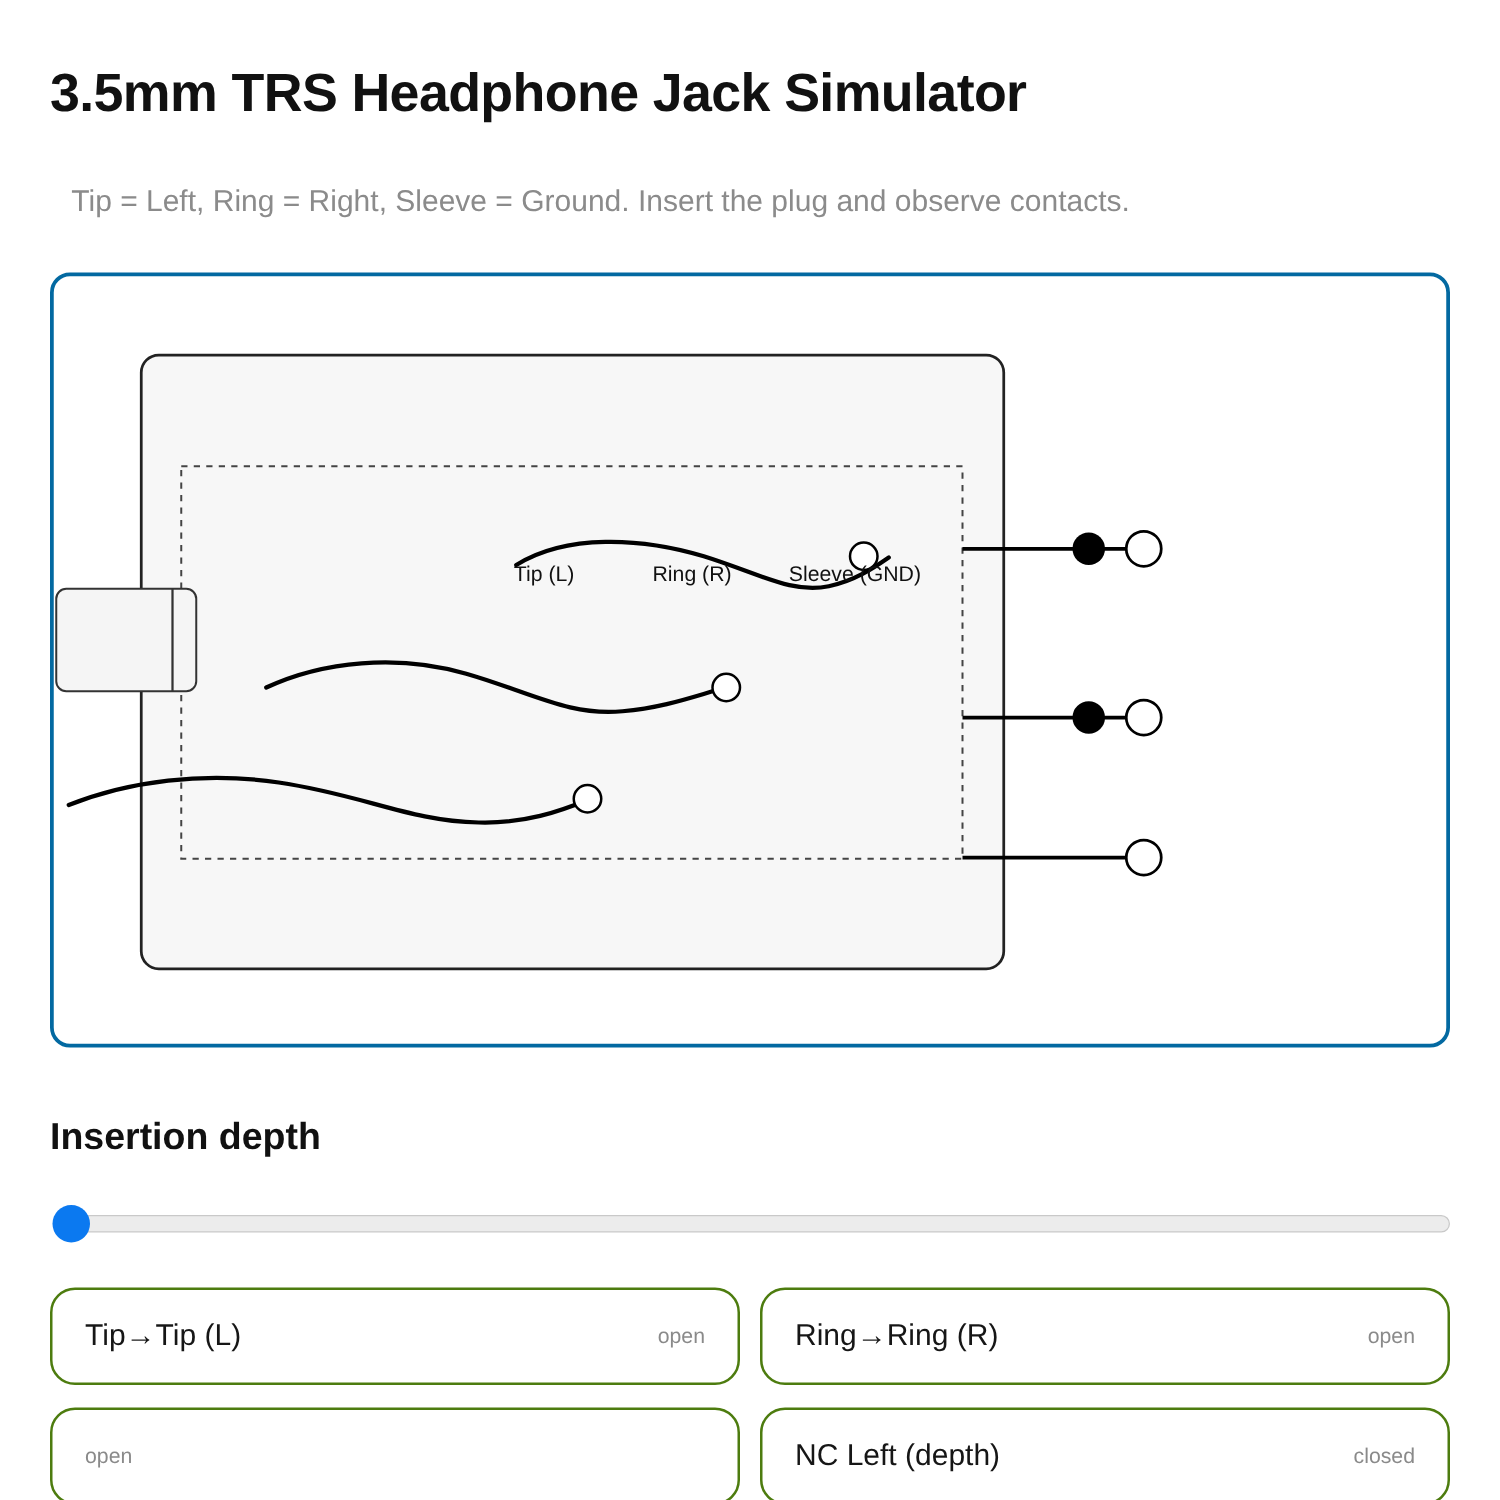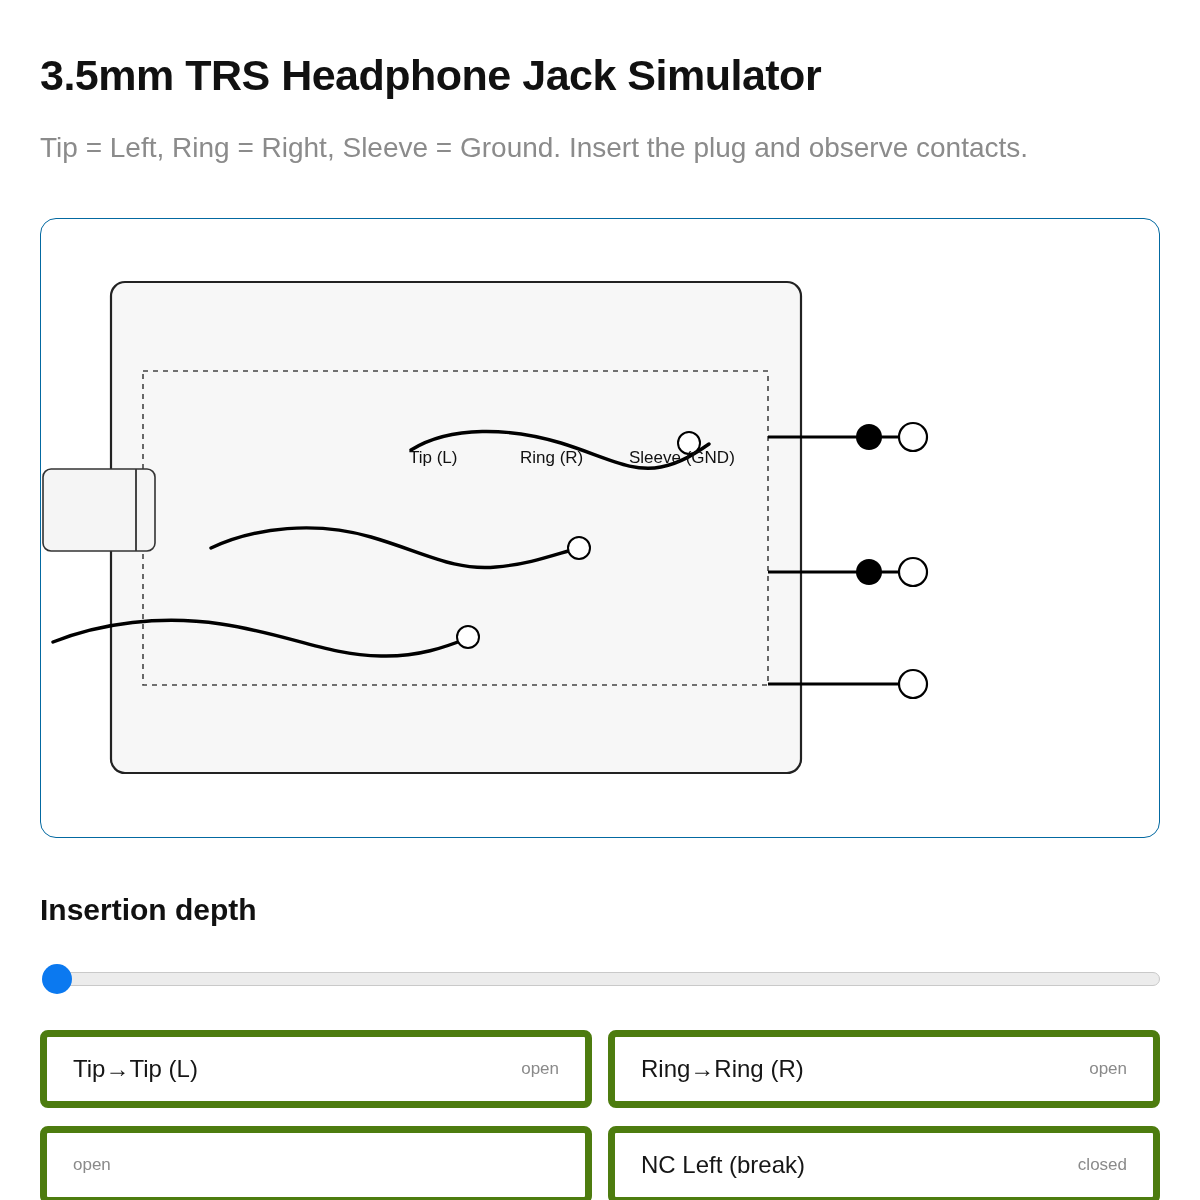--- a/index.html
+++ b/index.html
@@ -14,31 +14,31 @@
 
   
   #page-title {
     position: absolute; left: 40px; top: 52px;
     margin: 0;
     font-size: 43px; font-weight: 700; letter-spacing: -0.5px;
     color: #111111; line-height: 1.1; white-space: nowrap;
   }
   #page-subtitle {
     position: absolute; left: 40px; top: 128px;
-    margin: 0;
-    font-size: 28px; font-weight: 400;
+    margin: 17px;
+    font-size: 24px; font-weight: 400;
     color: #8b8b8b; line-height: 1.4; white-space: nowrap;
   }
 
   
   #diagram-card {
     position: absolute; left: 40px; top: 218px;
     width: 1120px; height: 620px;
     background: #ffffff;
-    border: 1px solid #0369a1;
+    border: 3px solid #0369a1;
     border-radius: 16px;
   }
   #jack-svg { position: absolute; left: 0; top: 0; display: block; }
 
   
   #slider-heading {
     position: absolute; left: 40px; top: 893px;
     margin: 0;
     font-size: 30px; font-weight: 700; color: #111111;
     white-space: nowrap;
@@ -66,22 +66,22 @@
   #status-grid {
     position: absolute; left: 40px; top: 1030px;
     width: 1120px;
     display: grid;
     grid-template-columns: 1fr 1fr;
     gap: 18px 16px;
   }
   .status-card {
     height: 78px;
     background: #ffffff;
-    border: 7px solid #4d7c0f;
-    border-radius: 8px;
+    border: 2px solid #4d7c0f;
+    border-radius: 20px;
     display: flex;
     align-items: center;
     justify-content: space-between;
     padding: 0 26px;
   }
   .status-label {
     font-size: 24px; color: #161616; white-space: nowrap;
   }
   .status-value {
     font-size: 17px; color: #8a8a8a; white-space: nowrap;
@@ -144,18 +144,18 @@
       <span class="status-value">open</span>
     </div>
     <div class="status-card">
       <span class="status-label">Ring→Ring (R)</span>
       <span class="status-value">open</span>
     </div>
     <div class="status-card">
       <span class="status-value">open</span>
     </div>
     <div class="status-card">
-      <span class="status-label">NC Left (break)</span>
+      <span class="status-label">NC Left (depth)</span>
       <span class="status-value">closed</span>
     </div>
   </div>
 
 </div>
 
 </body></html>

